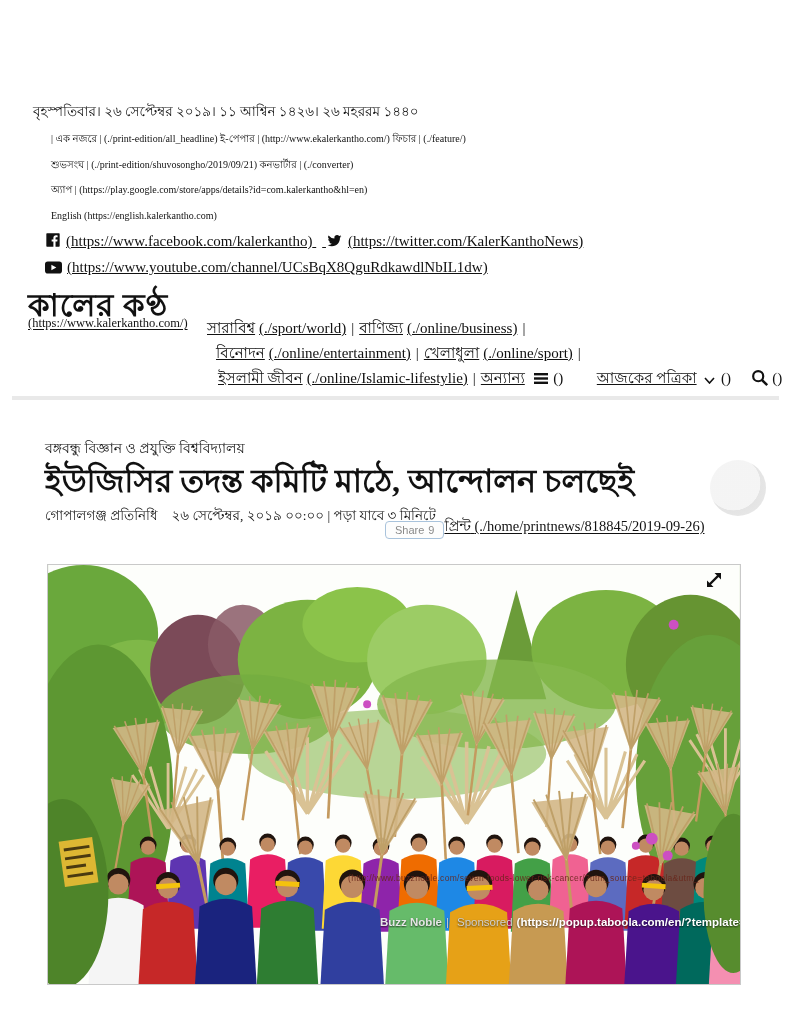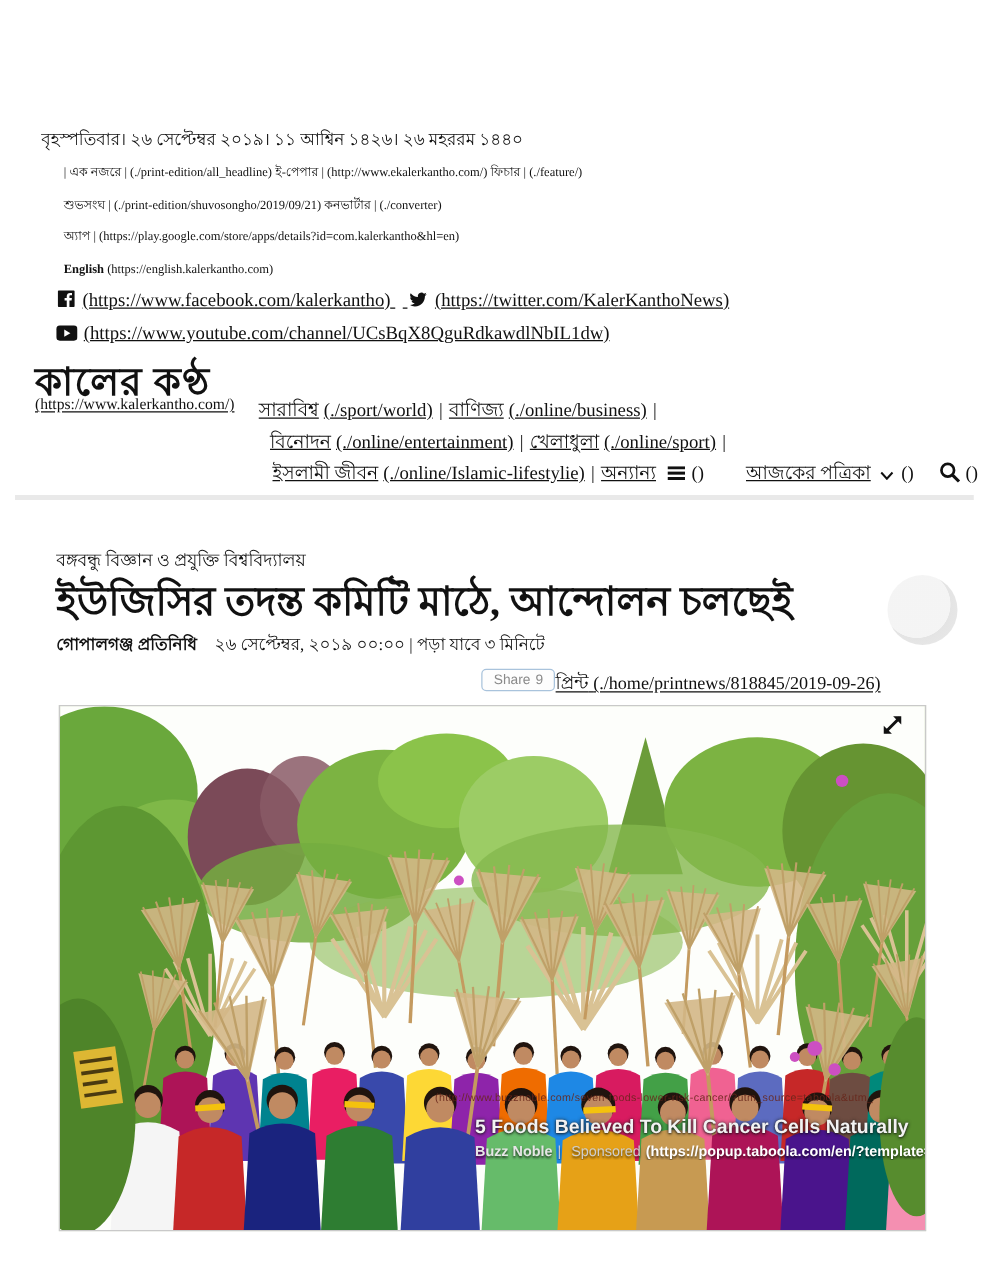--- a/index.html
+++ b/index.html
@@ -2,21 +2,21 @@
 <html><head>
 <meta charset="utf-8">
 <style>
   * { margin:0; padding:0; box-sizing:border-box; }
   html,body { background:#ffffff; }
   body { font-family:"Liberation Serif", serif; color:#111; }
   .page { position:relative; width:791px; height:1024px; background:#fff; overflow:hidden; }
   .abs { position:absolute; }
   .nowrap { white-space:nowrap; }
   .u { text-decoration:underline; text-underline-offset:2px; }
-  .b { font-weight:bold;margin-top:20px; }
+  .b { font-weight:normal;margin-top:20px; }
 
   .date-line { left:33px; top:101px; font-size:13.5px; }
   .util { left:51px; top:126px; font-size:10px; line-height:25.5px; width:700px; }
   .social-row { left:45px; top:228px; font-size:15px; line-height:26px;text-decoration:underline; }
   .social-row svg { vertical-align:-2px; margin-right:5px; }
 
   .logo-title { left:28px; top:281px; font-size:31px; font-weight:bold; letter-spacing:1px; font-family:"Liberation Serif",serif; }
   .logo-url { left:28px; top:316px; font-size:12.5px; }
 
   .nav-row { font-size:15px; white-space:nowrap; }
@@ -27,21 +27,21 @@
 
   .divider-bar { left:12px; top:396px; width:767px; height:4px; background:#e9e9e9; }
 
   .fab-circle { left:710px; top:460px; width:56px; height:56px; border-radius:50%;
     background:radial-gradient(circle at 42% 42%, #f3f3f3 58%, #e1e1e1 59%, #e8e8e8 100%); opacity:.9; }
 
   .category { left:45px; top:437px; font-size:14px; }
   .headline { left:45px; top:456px; font-size:32px; font-weight:bold; }
   .byline { left:45px; top:505px; font-size:13.5px; }
   .byline .meta { margin-left:14px; font-weight:normal;font-family:Liberation Serif, serif; }
-  .share-row { left:385px; top:535px; font-size:14.5px; display:flex; align-items:flex-start; }
+  .share-row { left:385px; top:515px; font-size:14.5px; display:flex; align-items:flex-end; }
   .share-btn { display:inline-flex; align-items:center; gap:4px; border:1px solid #a9c3dc; border-radius:4px;
     padding:1px 9px 2px; background:#fdfdfd; color:#8a8a8a; font:11px "Liberation Sans",sans-serif; height:18px; }
   .print-link { margin-left:0;font-family:Liberation Serif, serif; }
 
   .photo { left:47px; top:564px; width:694px; height:421px; border:1px solid #c9c9c9; background:#eef3e6; overflow:hidden; }
   .photo svg.scene { position:absolute; left:0; top:0; }
   .expand-btn { position:absolute; top:5px; right:16px; width:20px; height:20px; }
   .ad-url { position:absolute; left:300px; top:308px; width:392px; overflow:hidden; white-space:nowrap;
     font:8.5px "Liberation Sans",sans-serif; color:rgba(104,38,26,.88); letter-spacing:.3px; }
   .ad-headline { position:absolute; left:332px; top:328px; font:bold 15.5px "Liberation Sans",sans-serif; color:#f2f2f2;
@@ -251,17 +251,16 @@
 
     <div class="expand-btn">
       <svg width="20" height="20" viewBox="0 0 20 20">
         <line x1="4" y1="16" x2="16" y2="4" stroke="#111" stroke-width="2.4"></line>
         <polygon points="10.5,3 17,3 17,9.5" fill="#111"></polygon>
         <polygon points="3,10.5 3,17 9.5,17" fill="#111"></polygon>
       </svg>
     </div>
 
     <div class="ad-url">(http://www.buzznoble.com/seven-foods-lower-risk-cancer/?utm_source=taboola&amp;utm_</div>
-    <div class="ad-headline">5 Foods Believed To Kill Cancer Cells Naturally</div>
     <div class="ad-sub"><span class="src">Buzz Noble</span><span class="sp">|</span><span class="sp">Sponsored</span><span>(https://popup.taboola.com/en/?template=colorbox</span></div>
   </div>
 
 </div>
 
 </body></html>

